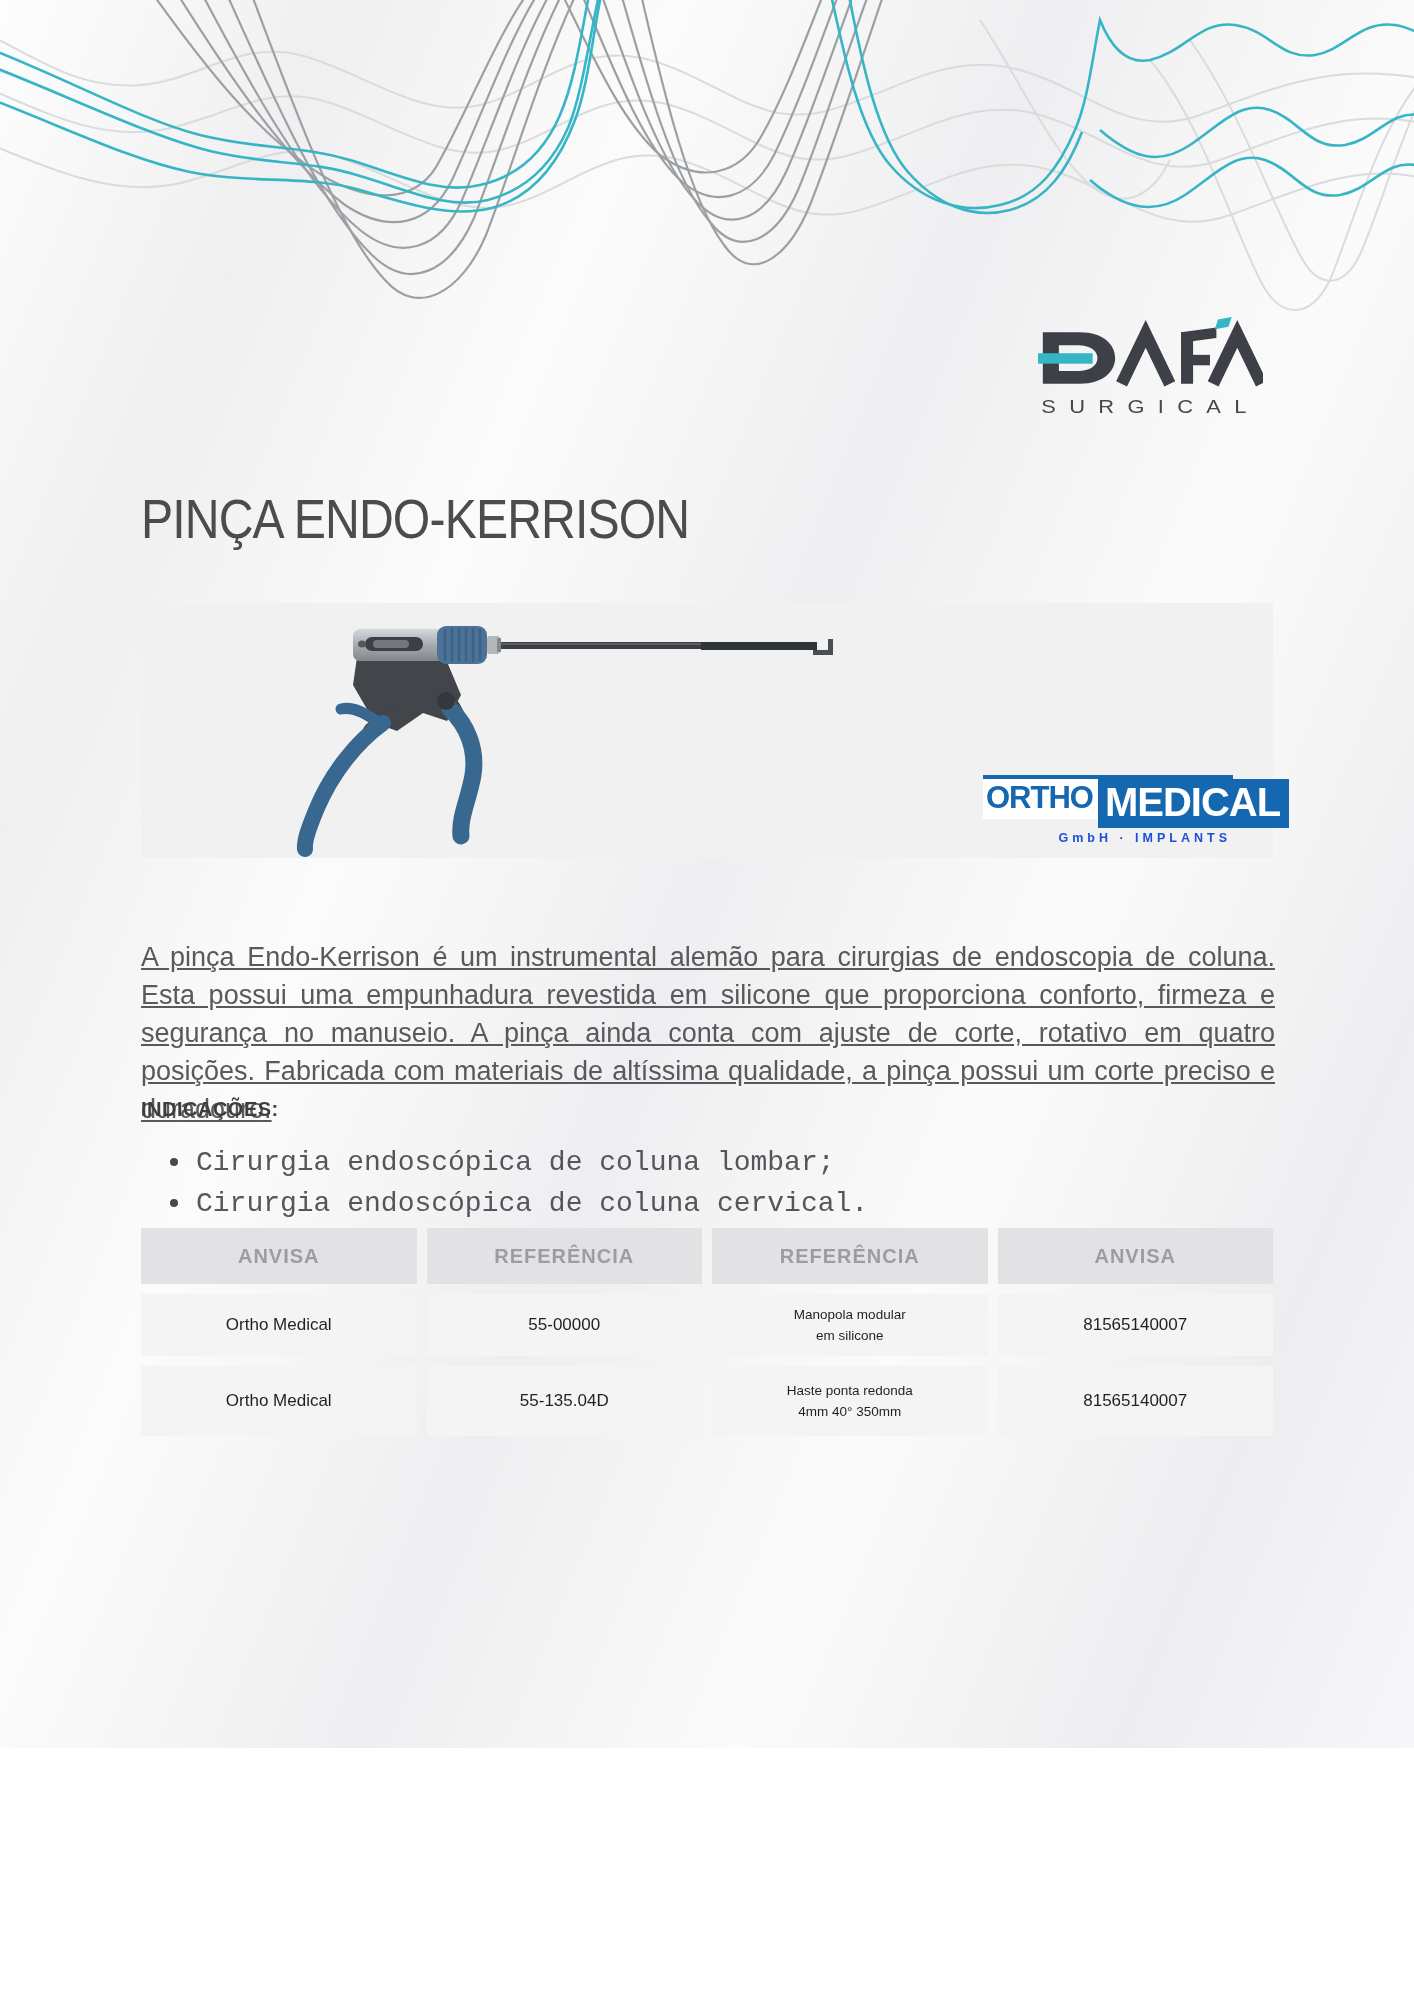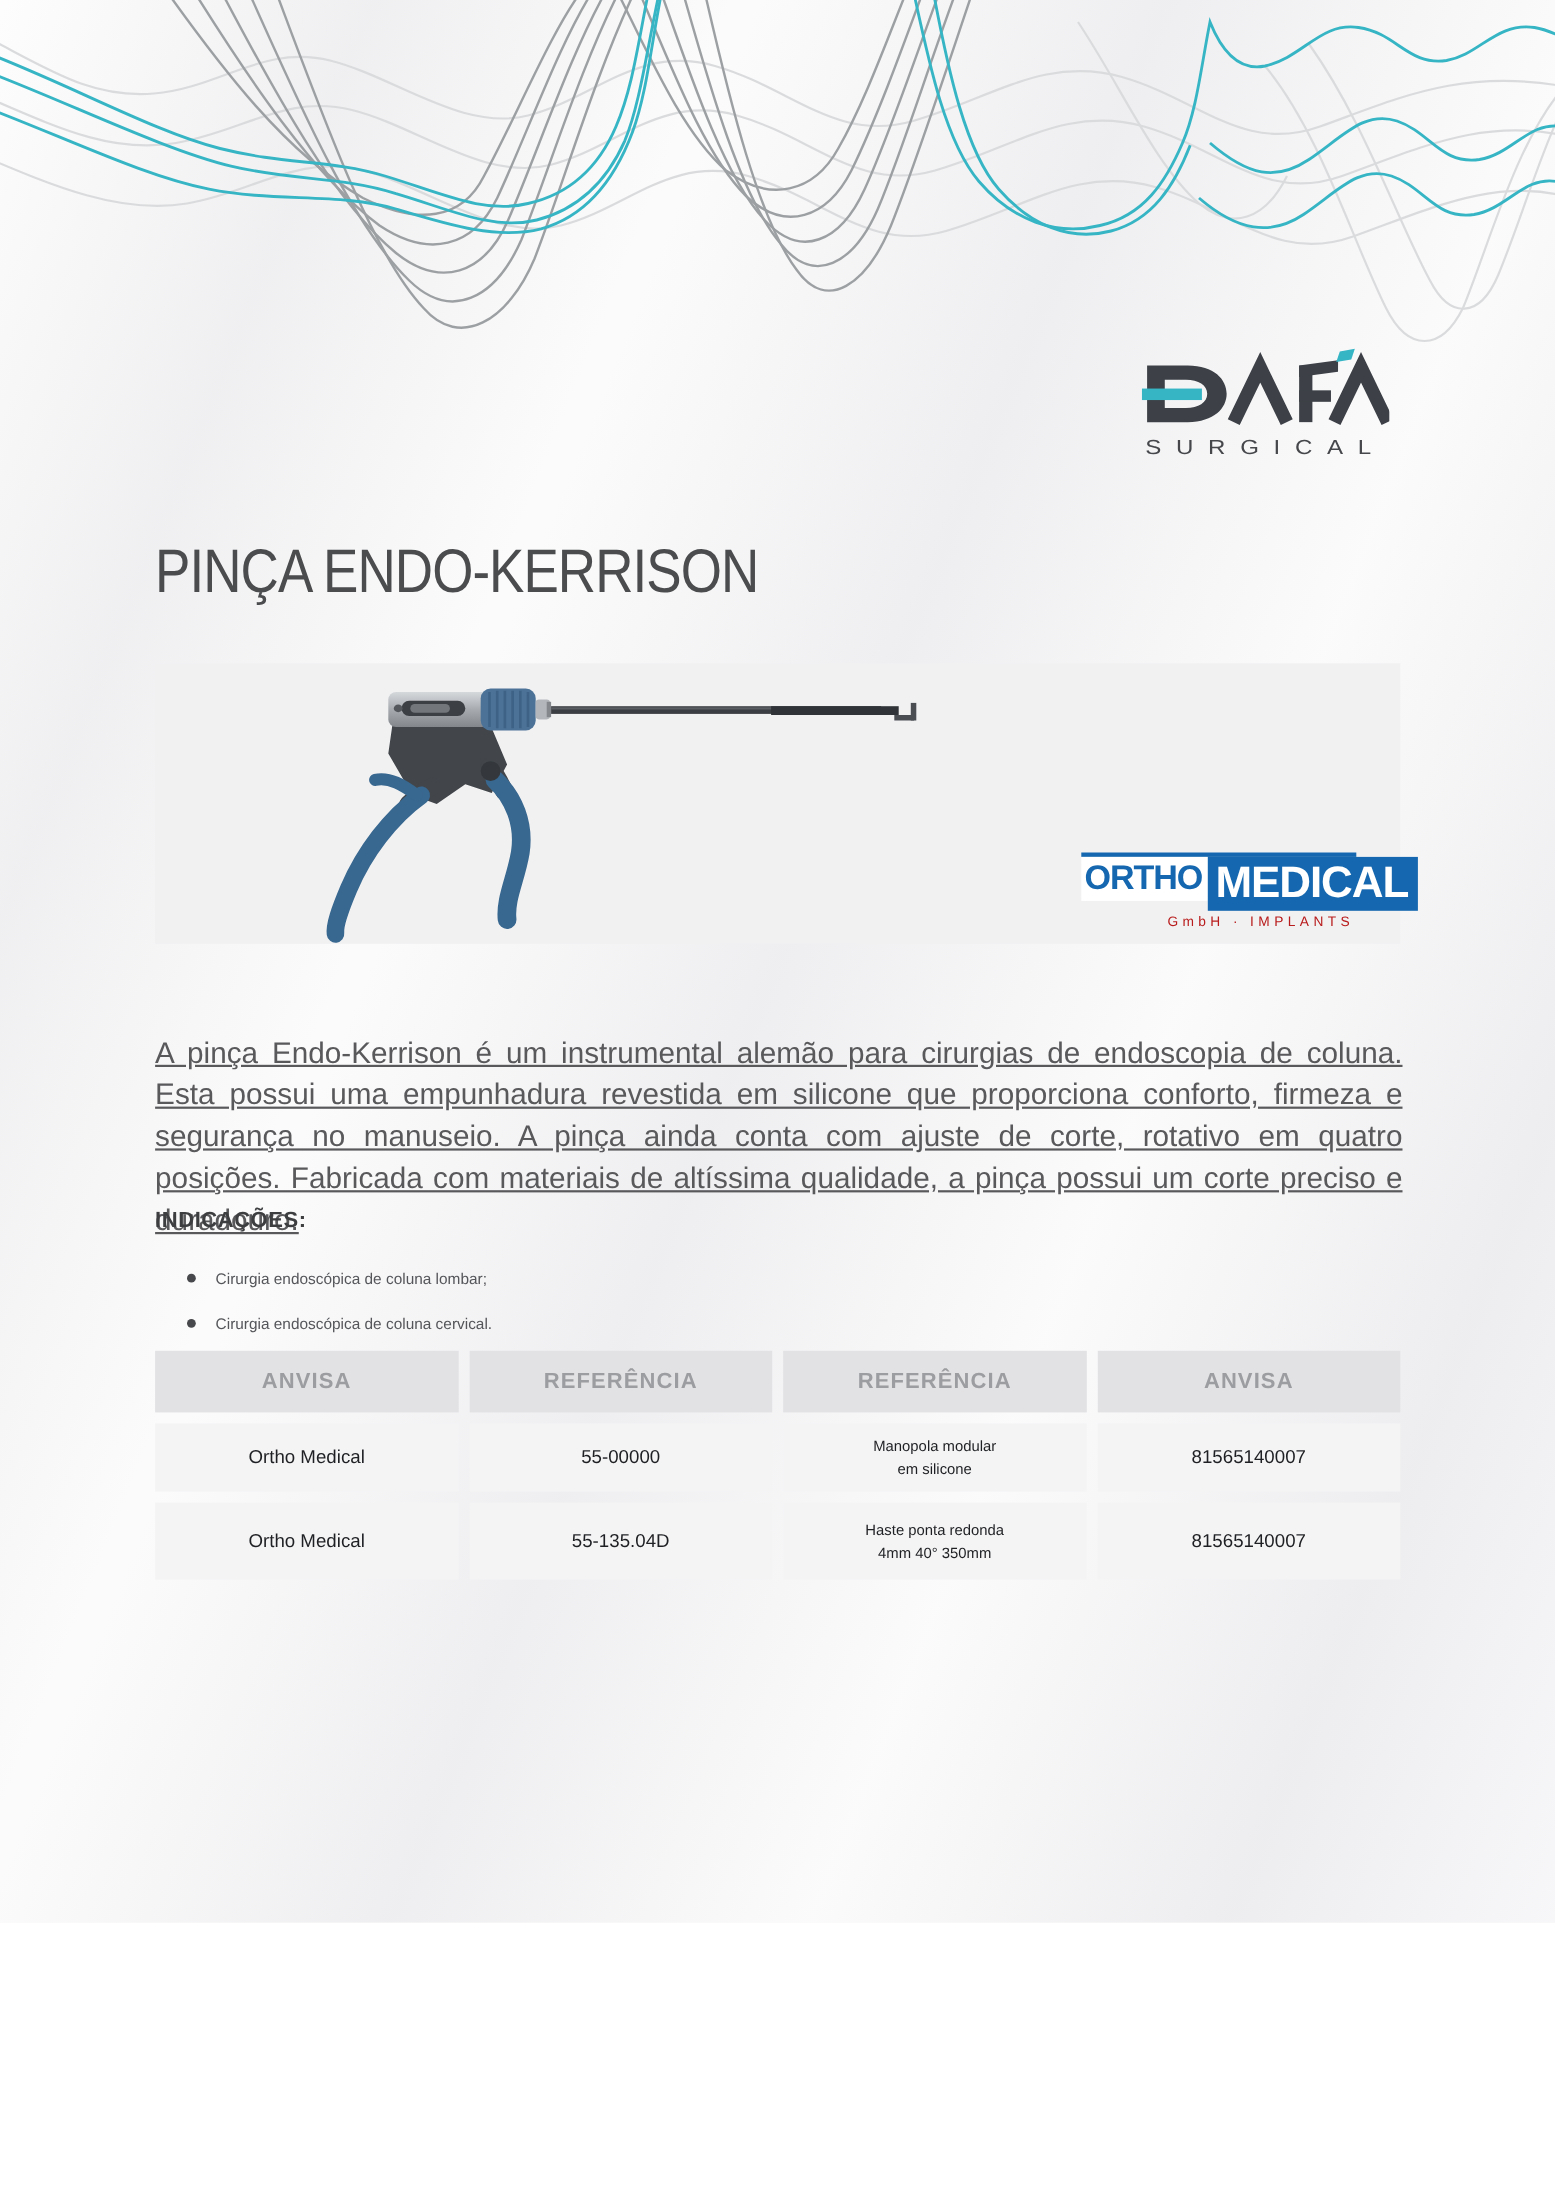--- a/index.html
+++ b/index.html
@@ -48,40 +48,40 @@
   .om-ortho {
     background:#ffffff; color:#1568af; font-weight:700;
     font-size:31px; letter-spacing:-1px; padding:1px 5px 3px 3px;
     transform-origin:left center;
   }
   .om-medical {
     background:#1568af; color:#ffffff; font-weight:700;
     font-size:40px; letter-spacing:-1px; padding:1px 9px 3px 7px;
   }
   .om-sub {
-    text-align:right; color:#b91c1c; font-size:12.5px; font-weight:400;
+    text-align:right; color:#1d4ed8; font-size:12.5px; font-weight:700;
     letter-spacing:4px; padding:3px 2px 0 0; white-space:nowrap;
   }
 
   
   .description {
     left:141px; top:938px; width:1134px;
     font-size:27px; line-height:38px; color:#59595c;
     text-align:justify; text-align-last:left;text-decoration:underline;
   }
 
   
   .ind-heading {
     left:141px; top:1098px;
     font-size:20px; font-weight:700; color:#3d3e40; letter-spacing:.5px;
   }
   .ind-list { left:168px; top:1142px; list-style:none; }
   .ind-list li {
     position:relative; padding-left:28px;
-    font-size:14px; line-height:41px; color:#55565a;
+    font-size:28px; line-height:41px; color:#55565a;font-family:Liberation Mono, monospace;
   }
   .ind-list li::before {
     content:""; position:absolute; left:2px; top:16px;
     width:8px; height:8px; border-radius:50%; background:#47484b;
   }
 
   
   .spec-table {
     left:141px; top:1228px; width:1132px;
     display:grid; grid-template-columns:repeat(4,1fr);

